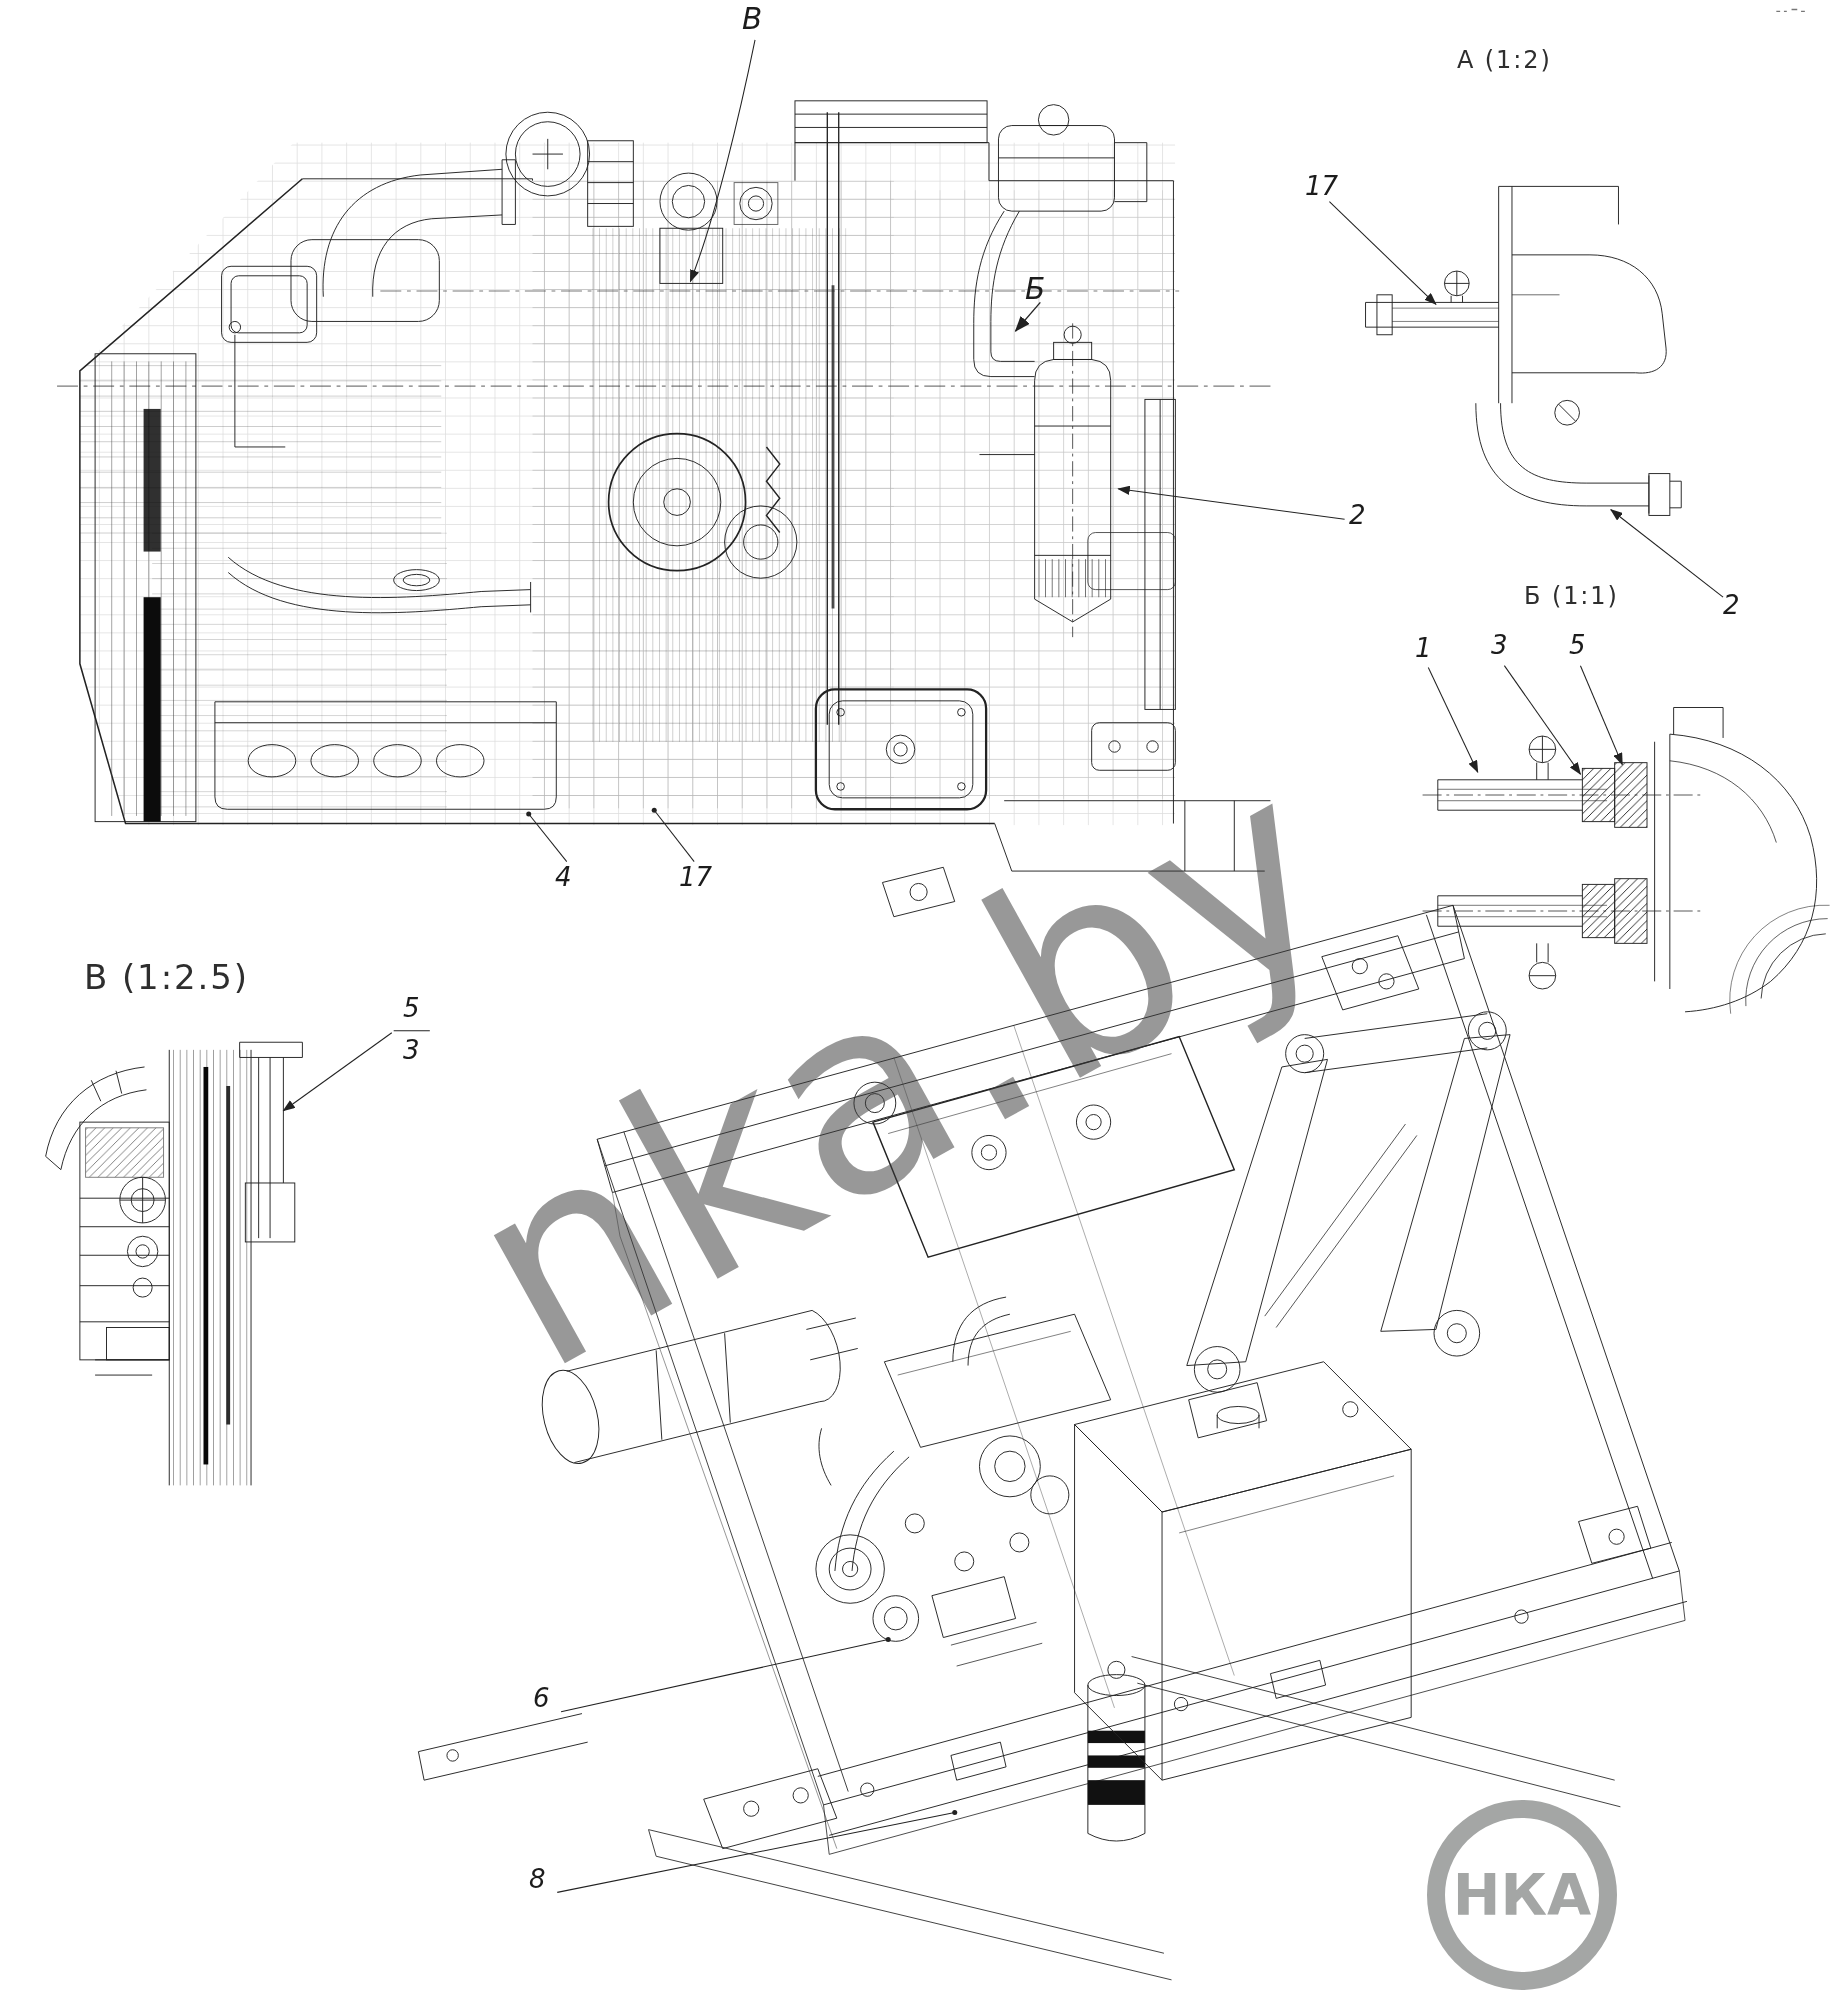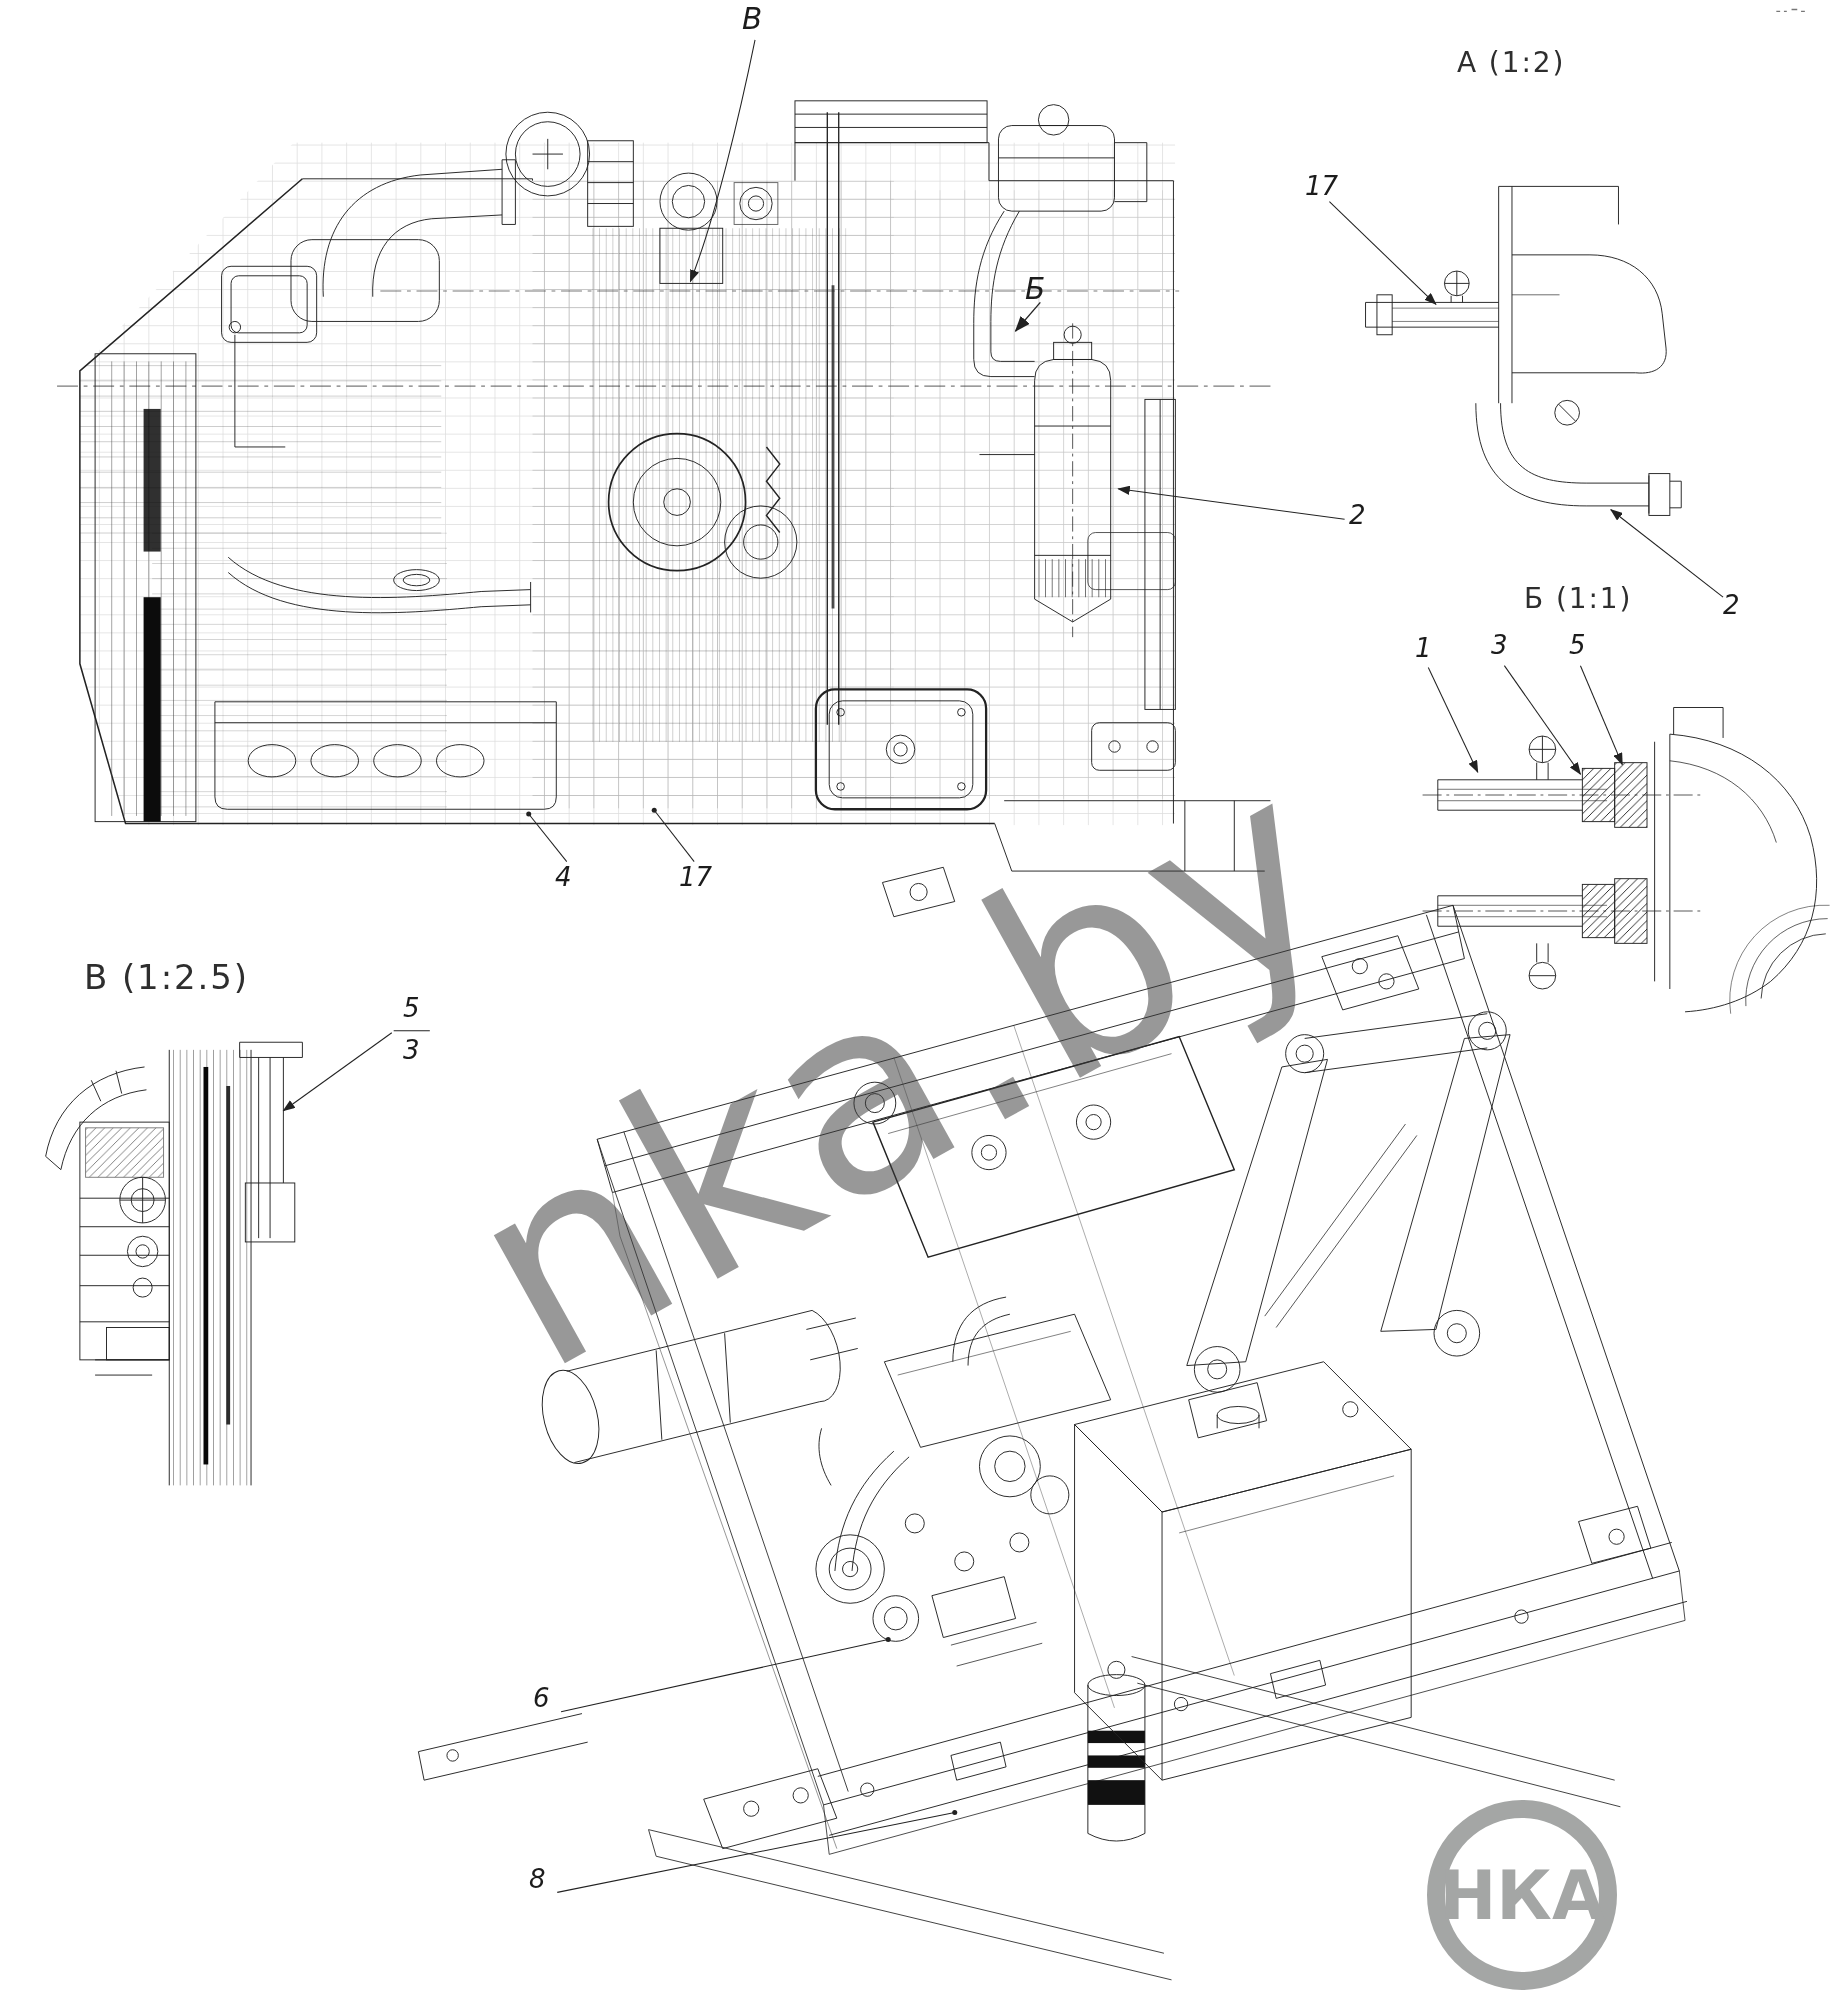--- a/index.html
+++ b/index.html
@@ -1,34 +1,34 @@
 <!DOCTYPE html>
 <html style="font-size:15px"><head>
 <meta charset="utf-8">
 <style>
   * { margin:0; padding:0; box-sizing:border-box; }
   html,body { background:#ffffff; }
   body { width:1841px; height:1997px; position:relative; font-family:"DejaVu Sans", sans-serif; }
   .sheet { position:absolute; left:0; top:0; width:1841px; height:1997px; background:#fff; overflow:hidden; }
   svg.draw { position:absolute; left:0; top:0; }
   .labels { position:absolute; left:0; top:0; width:100%; height:100%; pointer-events:none; }
-  .view-title { position:absolute; color:#2e2e2e; font-size:28px; letter-spacing:1.9px; white-space:nowrap; }
+  .view-title { position:absolute; color:#2e2e2e; font-size:24px; letter-spacing:1.9px; white-space:nowrap; }
   .callout { position:absolute; color:#1c1c1c; font-size:26px; font-style:italic; white-space:nowrap; }
   .section-letter { position:absolute; color:#1c1c1c; font-size:29.5px; font-style:italic; white-space:nowrap; }
   .watermark {
     position:absolute; left:286px; top:917px; width:1236px; height:304px;
     font-size:268px; line-height:304px; text-align:center; letter-spacing:4.8px;
     color:rgba(58,58,58,0.52); transform:rotate(-29deg); transform-origin:center center;
     z-index:5; pointer-events:none;
   }
   .logo { position:absolute; left:1427px; top:1800px; display:flex; align-items:center; z-index:6; color:#a4a6a5; }
   .logo-outer { font-size:67px; font-weight:bold; letter-spacing:1px; margin-right:-7.6px; }
   .logo-circle { width:190px; height:190px; border:18px solid #a4a6a5; border-radius:50%;
     display:flex; align-items:center; justify-content:center; background:transparent; }
-  .logo-circle span { font-size:68px; font-weight:bold; }
+  .logo-circle span { font-size:57px; font-weight:bold; }
 </style>
 </head>
 <body>
 
 <div class="sheet">
 
 <svg class="draw" width="1841" height="1997" viewBox="0 0 1936 2100">
 <defs>
   <clipPath id="mainClip">
           <polygon points="318,140 1236,140 1236,868 132,868 84,700 84,390"></polygon>

